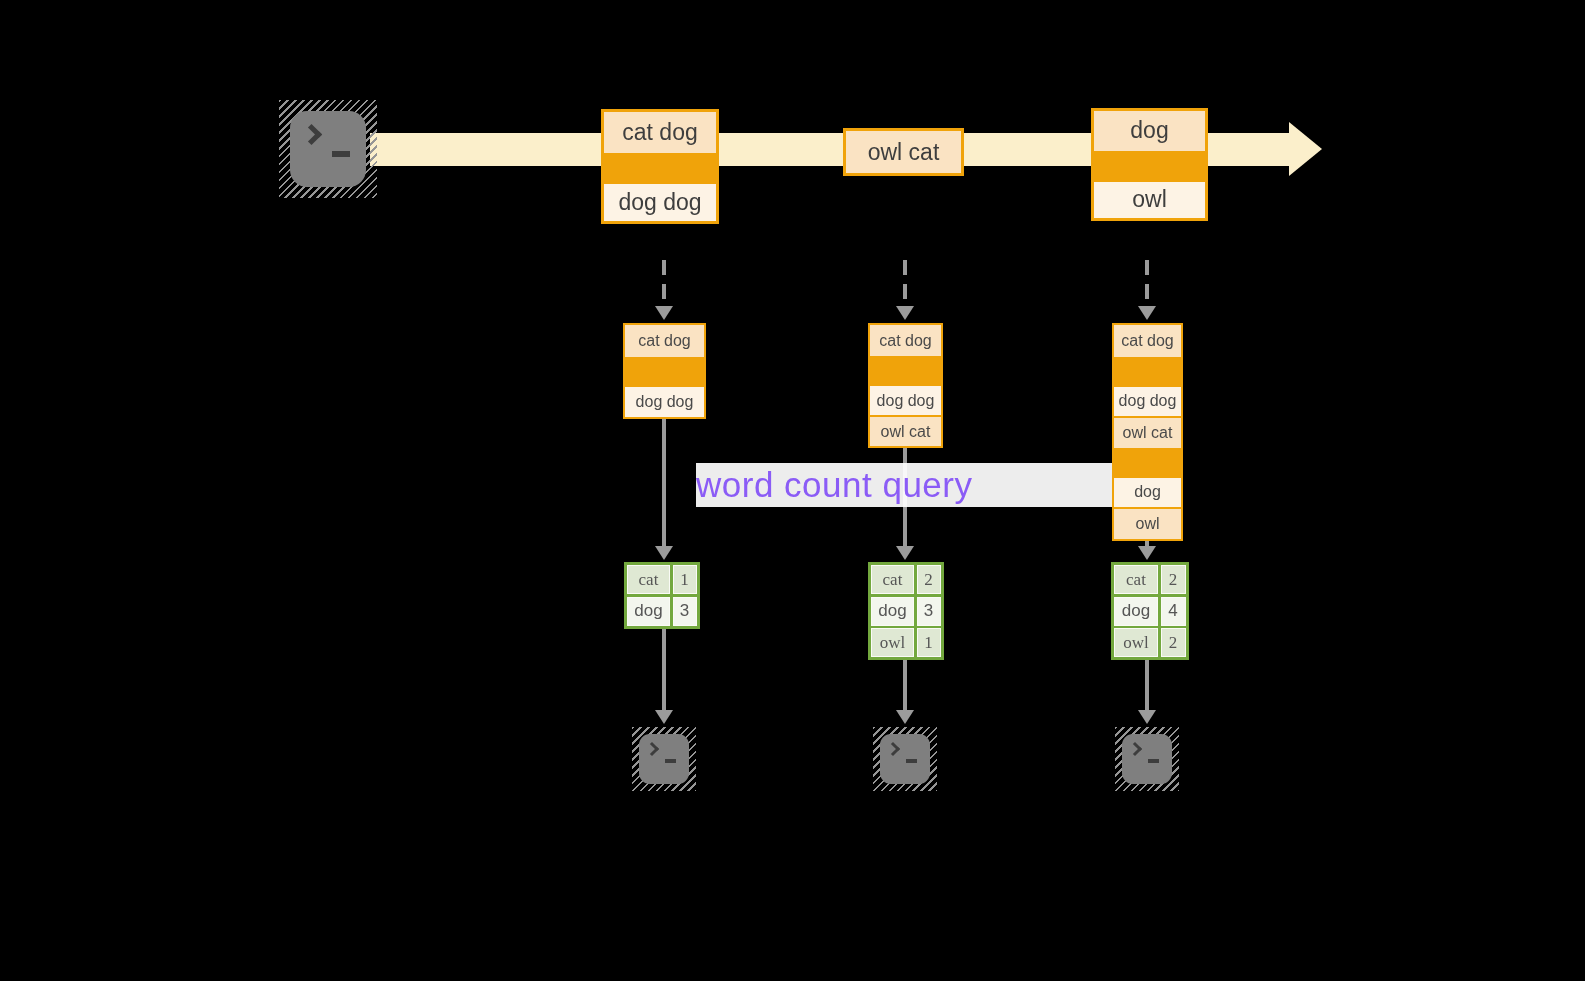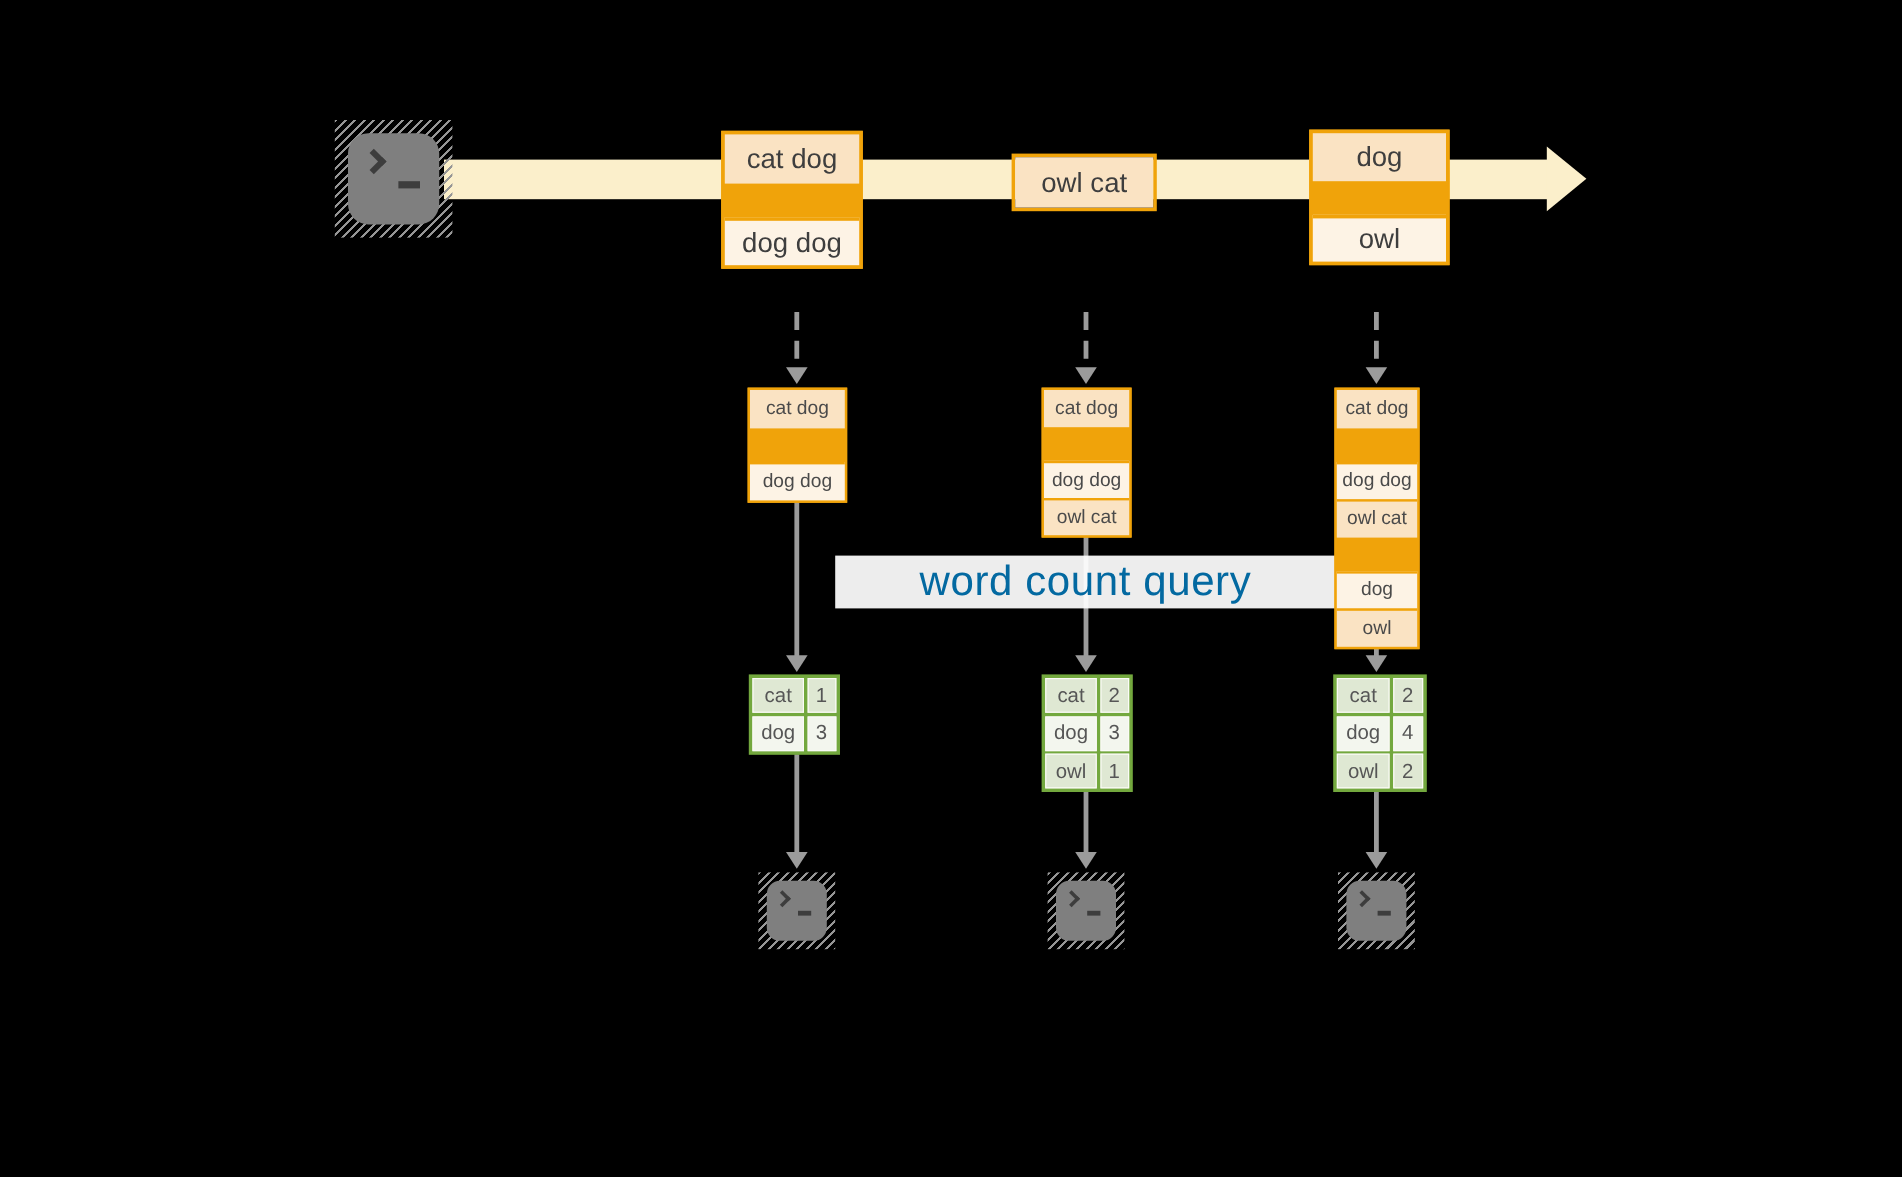--- a/index.html
+++ b/index.html
@@ -28,29 +28,29 @@
   .fill-light { background: var(--event-fill-light); margin-top: 28px; }
 
   
   .stack-box { border: 2.5px solid var(--event-border); z-index: 4; background: var(--event-border); }
   .stack-row { display: flex; align-items: center; justify-content: center; font-size: 16px; color: #4a4a4a; }
   .stack-row + .stack-row { border-top: 2.5px solid var(--event-border); }
 
   
   .count-table { display: grid; gap: 2.5px; padding: 3px; background: var(--table-border); z-index: 4; }
   .cell { display: flex; align-items: center; justify-content: center; font-size: 17px; color: #565656; border: 1.5px solid #fafbf6; }
-  .cell-dark { background: var(--table-fill-dark); }
+  .cell-dark { background: var(--table-fill-dark); font-family: Liberation Serif, serif; }
   .cell-light { background: var(--table-fill-light); }
 
   
   #label {
     left: 696px; top: 463px; width: 417px; height: 44px;
     background: rgba(255,255,255,0.93); z-index: 3;
-    display: flex; align-items: center; justify-content: center;
-    font-size: 35px; font-weight: 300; color: #0369a1; letter-spacing: 0.5px;
+    display: flex; align-items: center; justify-content: flex-start;
+    font-size: 35px; font-weight: 300; color: #8b5cf6; letter-spacing: 0.5px;
   }
 
   
   .term-hatch {
     background: repeating-linear-gradient(135deg, #969696 0 1.8px, transparent 1.8px 5.6px);
     display: flex; align-items: center; justify-content: center; z-index: 4;
   }
   .term-face { background: var(--terminal-gray); position: relative; }
   .term-chevron { position: absolute; border-style: solid; border-color: #3d3d3d; transform: rotate(45deg); }
   .term-dash { position: absolute; background: #3d3d3d; }

